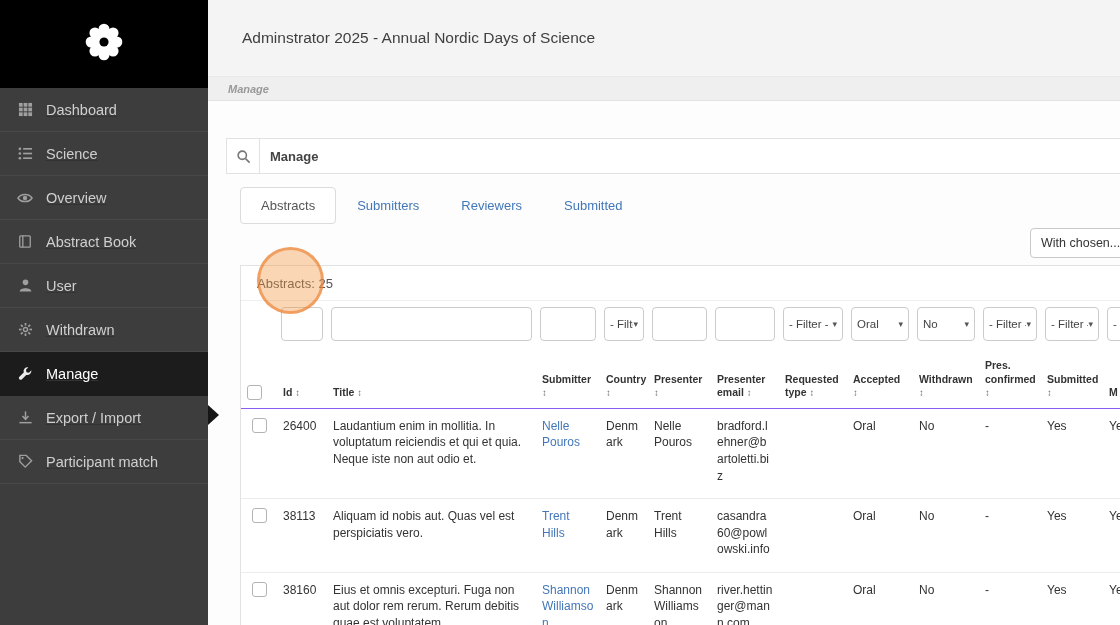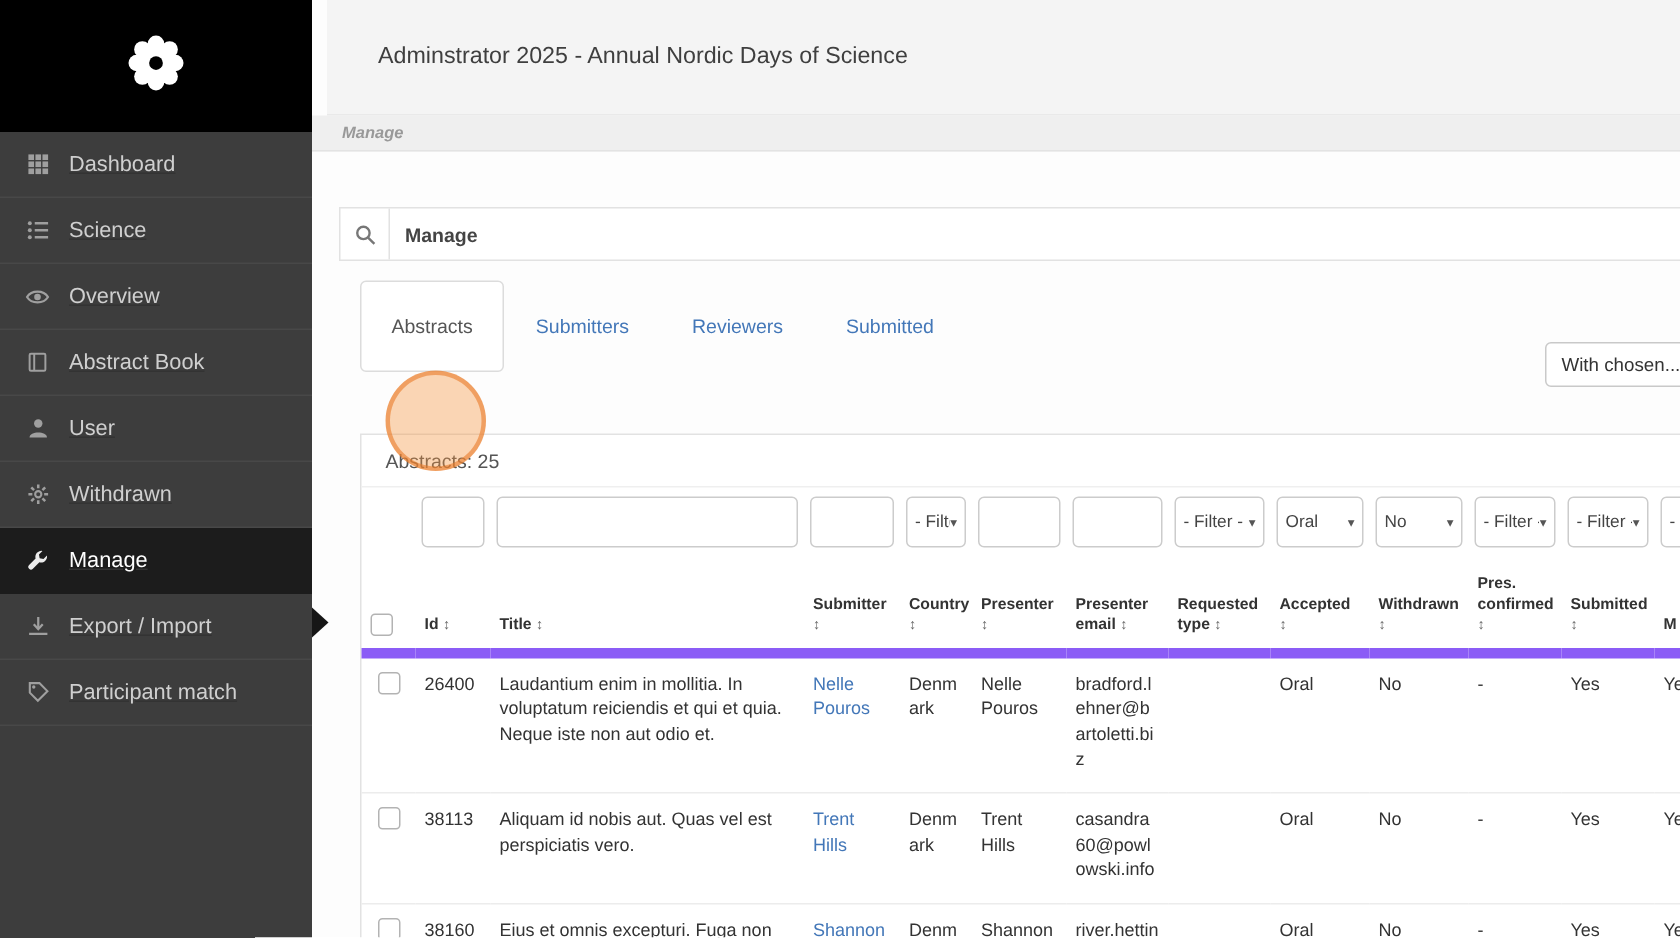--- a/index.html
+++ b/index.html
@@ -18,35 +18,35 @@
   .side-item.active{background:#1c1c1c;color:#fff;border-bottom-color:#1c1c1c;}
   .sicon{width:18px;display:flex;justify-content:center;align-items:center;color:#9f9f9f;}
   .side-item.active .sicon{color:#ececec;}
   .slabel{white-space:nowrap;}
   
   .main{flex:1;position:relative;background:#fdfdfd;overflow:hidden;}
   .active-arrow{
     position:absolute;left:0;top:405px;width:0;height:0;z-index:7;
     border-top:10px solid transparent;border-bottom:10px solid transparent;border-left:11px solid #161616;
   }
-  .titlebar{height:77px;background:#f4f4f4;border-bottom:1px solid #e9e9e9;display:flex;align-items:center;padding-left:34px;box-sizing:border-box;margin-left:10px;}
+  .titlebar{height:77px;background:#f4f4f4;border-bottom:1px solid #e9e9e9;display:flex;align-items:center;padding-left:34px;box-sizing:border-box;}
   .titlebar h1{margin:0;font-size:15.5px;font-weight:400;color:#3f3f3f;}
   .breadcrumb{
     height:24px;background:#efefef;border-bottom:1px solid #e3e3e3;display:flex;align-items:center;
     padding-left:20px;font-size:11px;font-style:italic;font-weight:700;color:#999;box-sizing:border-box;cursor:pointer;
   }
   .toolbar{
     margin:37px 0 0 18px;height:36px;border:1px solid #e2e2e2;border-right:none;background:#fff;
     display:flex;align-items:center;box-sizing:border-box;
   }
   .search-box{width:32px;display:flex;justify-content:center;color:#777;cursor:pointer;}
   .tdiv{width:1px;align-self:stretch;background:#e2e2e2;}
   .toolbar-label{padding-left:10px;font-size:13px;font-weight:700;color:#444;}
   .tabs{display:flex;align-items:center;margin:13px 0 0 32px;}
-  .tab{font-size:13px;padding:22px 20px;color:#4377b8;cursor:pointer;border:1px solid transparent;}
+  .tab{font-size:13px;padding:10px 20px;color:#4377b8;cursor:pointer;border:1px solid transparent;}
   .tab.active{border:1px solid #dcdcdc;border-radius:4px;background:#fff;color:#555;}
   .with-chosen{
     position:absolute;top:228px;left:822px;height:30px;width:140px;padding:0 10px;background:#fff;
     border:1px solid #c9c9c9;border-radius:4px;font-size:12.5px;color:#333;display:flex;align-items:center;
     gap:9px;font-family:inherit;cursor:pointer;white-space:nowrap;
   }
   .caret{font-size:9px;color:#555;}
   
   .panel{margin:41px 0 0 32px;width:914px;border:1px solid #e2e2e2;background:#fff;box-sizing:border-box;}
   .count-bar{height:35px;display:flex;align-items:center;padding-left:16px;font-size:13px;color:#555;border-bottom:1px solid #efefef;box-sizing:border-box;}
@@ -57,21 +57,21 @@
     font-size:12px;padding:0 6px;font-family:inherit;background:#fff;
   }
   .fselect{
     height:34px;box-sizing:border-box;border:1px solid #ccc;border-radius:4px;background:#fff;
     display:flex;align-items:center;justify-content:space-between;padding:0 5px;
     font-size:11.5px;color:#444;overflow:hidden;white-space:nowrap;cursor:pointer;
   }
   .fsel-label{overflow:hidden;}
   tr.head th{
     padding:8px 6px;font-size:10.5px;font-weight:700;color:#333;text-align:left;
-    vertical-align:bottom;border-bottom:7px solid #8b5cf6;line-height:1.3;
+    vertical-align:bottom;border-bottom:1px solid #8b5cf6;line-height:1.3;
   }
   .sort{color:#666;font-size:9.5px;cursor:pointer;}
   tbody td{
     padding:9px 6px 14px;font-size:12px;color:#333;border-bottom:1px solid #ececec;
     vertical-align:top;line-height:1.38;overflow-wrap:anywhere;word-break:break-word;
   }
   .cell-link{color:#4377b8;cursor:pointer;}
   .cb{
     appearance:none;-webkit-appearance:none;width:15px;height:15px;border:1px solid #b3b3b3;
     border-radius:3px;background:#fff;margin:0;cursor:pointer;display:inline-block;vertical-align:top;

